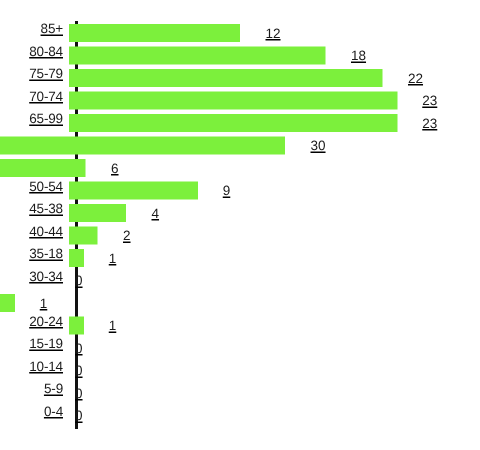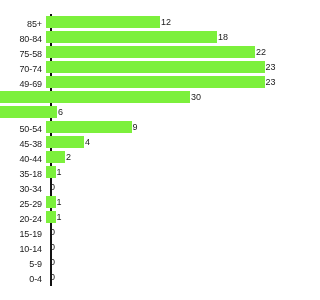--- a/index.html
+++ b/index.html
@@ -30,21 +30,22 @@
   .rows {
     position: absolute;
     left: 0;
     top: 14px;
     width: 300px;
   }
   .row {
     position: relative;
     height: 15px;
     display: flex;
-    align-items: flex-end;
+    align-items: flex-start;
+    text-decoration: underline;
   }
   .cat-label {
     width: 46px;
     min-width: 46px;
     text-align: right;
     padding-right: 4px;
     box-sizing: border-box;
     font-size: 9px;
     line-height: 10px;
     color: #1a1a1a;
@@ -60,21 +61,21 @@
   }
   .bar {
     height: 12px;
     background: #7CF03C;
     flex: 0 0 auto;
   }
   .val-label {
     font-size: 9px;
     line-height: 10px;
     color: #1a1a1a;
-    padding-left: 1px;
+    padding-left: 17px;
     white-space: nowrap;
   }
   .axis-line {
     position: absolute;
     left: 50px;
     top: 14px;
     width: 1.5px;
     background: #111111;
   }
 </style>
@@ -93,35 +94,35 @@
           </div>
         </div>
         <div class="row">
           <div class="cat-label">80-84</div>
           <div class="bar-area">
             <div class="bar" style="width: 171px; background: rgb(124, 240, 60);"></div>
             <div class="val-label">18</div>
           </div>
         </div>
         <div class="row">
-          <div class="cat-label">75-58</div>
+          <div class="cat-label">75-79</div>
           <div class="bar-area">
             <div class="bar" style="width: 209px; background: rgb(124, 240, 60);"></div>
             <div class="val-label">22</div>
           </div>
         </div>
         <div class="row">
           <div class="cat-label">70-74</div>
           <div class="bar-area">
             <div class="bar" style="width: 218.5px; background: rgb(124, 240, 60);"></div>
             <div class="val-label">23</div>
           </div>
         </div>
         <div class="row">
-          <div class="cat-label">49-69</div>
+          <div class="cat-label">65-99</div>
           <div class="bar-area">
             <div class="bar" style="width: 218.5px; background: rgb(124, 240, 60);"></div>
             <div class="val-label">23</div>
           </div>
         </div>
         <div class="row">
           <div class="bar-area">
             <div class="bar" style="width: 190px; background: rgb(124, 240, 60);"></div>
             <div class="val-label">30</div>
           </div>
@@ -160,21 +161,20 @@
             <div class="val-label">1</div>
           </div>
         </div>
         <div class="row">
           <div class="cat-label">30-34</div>
           <div class="bar-area">
             <div class="val-label" style="padding-left: 4px;">0</div>
           </div>
         </div>
         <div class="row">
-          <div class="cat-label">25-29</div>
           <div class="bar-area">
             <div class="bar" style="width: 9.5px; background: rgb(124, 240, 60);"></div>
             <div class="val-label">1</div>
           </div>
         </div>
         <div class="row">
           <div class="cat-label">20-24</div>
           <div class="bar-area">
             <div class="bar" style="width: 9.5px; background: rgb(124, 240, 60);"></div>
             <div class="val-label">1</div>

